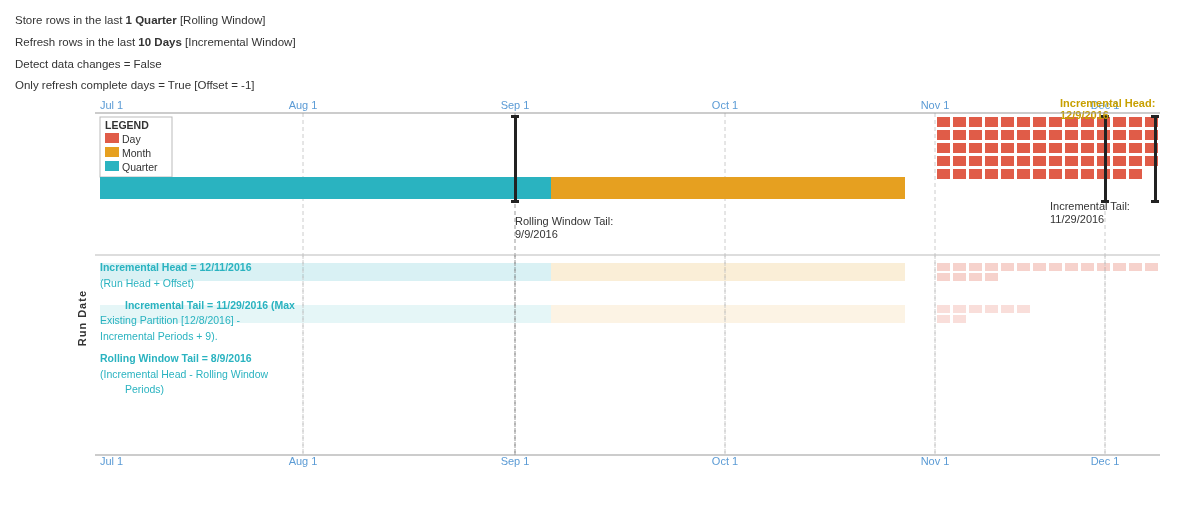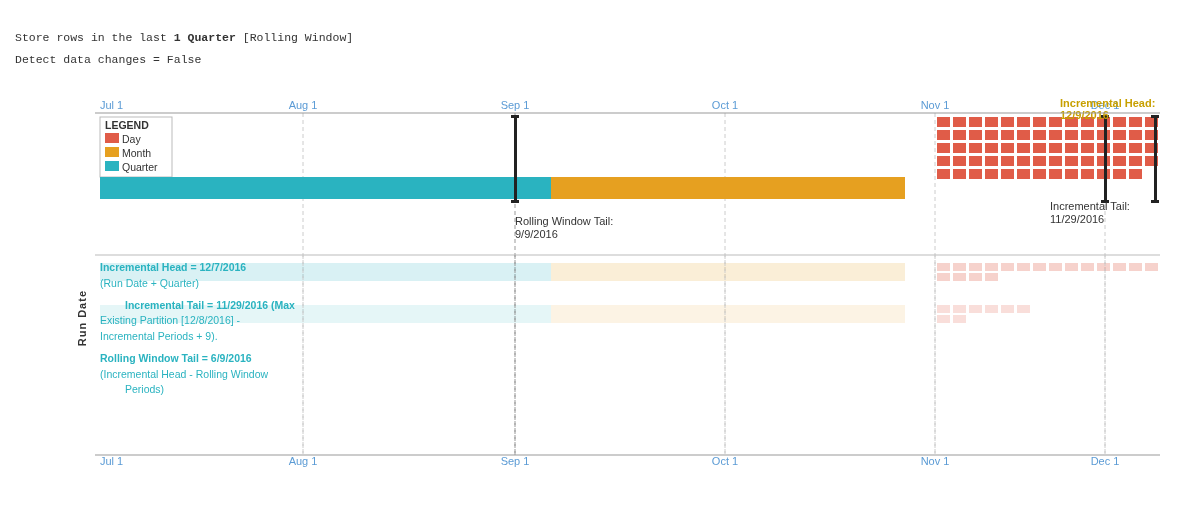--- a/index.html
+++ b/index.html
@@ -33,25 +33,29 @@
       font-weight: 300;
       color: #333;
       letter-spacing: 0.5px;
     }
   </style>
 </head>
 <body>
 
 <div class="container">
 
-  <div style="position:absolute; left:15px; top:29px; line-height:1.6;font-family:Liberation Mono, monospace;">
+  <div style="position:absolute; left:15px; top:12px; line-height:1.6;">
     <div class="info-text">
       Store rows in the last <strong>1 Quarter</strong> [Rolling Window]
     </div>
+    <div class="info-text">
+      Refresh rows in the last <strong>10 Days</strong> [Incremental Window]
+    </div>
     <div class="info-text">Detect data changes = False</div>
+    <div class="info-text">Only refresh complete days = True [Offset = -1]</div>
   </div>
 
 
   <svg style="position:absolute; left:95px; right:15px; top:95px; width:1065px; height:400px;" viewBox="0 0 1065 400">
 
     <text x="5" y="14" font-size="11" fill="#5b9bd5">Jul 1</text>
     <text x="208" y="14" font-size="11" fill="#5b9bd5" text-anchor="middle">Aug 1</text>
     <text x="420" y="14" font-size="11" fill="#5b9bd5" text-anchor="middle">Sep 1</text>
     <text x="630" y="14" font-size="11" fill="#5b9bd5" text-anchor="middle">Oct 1</text>
     <text x="840" y="14" font-size="11" fill="#5b9bd5" text-anchor="middle">Nov 1</text>
@@ -229,30 +233,30 @@
     <line x1="208" y1="160" x2="208" y2="360" stroke="#ccc" stroke-dasharray="4,3" stroke-width="1"></line>
     <line x1="420" y1="160" x2="420" y2="360" stroke="#999" stroke-dasharray="4,3" stroke-width="1"></line>
     <line x1="630" y1="160" x2="630" y2="360" stroke="#ccc" stroke-dasharray="4,3" stroke-width="1"></line>
     <line x1="840" y1="160" x2="840" y2="360" stroke="#ccc" stroke-dasharray="4,3" stroke-width="1"></line>
     <line x1="1010" y1="160" x2="1010" y2="360" stroke="#ccc" stroke-dasharray="4,3" stroke-width="1"></line>
 
   </svg>
 
   <div style="position:absolute; left:100px; top:260px; width:320px; font-size:10.5px; line-height:1.5; color:#333;">
     <div>
-      <span style="color:#2ab3c0; font-weight:600;">Incremental Head = 12/7/2016</span><br>
-      <span style="color:#2ab3c0;">(Run Date + Quarter)</span>
+      <span style="color:#2ab3c0; font-weight:600;">Incremental Head = 12/11/2016</span><br>
+      <span style="color:#2ab3c0;">(Run Head + Offset)</span>
     </div>
     <div style="margin-top:6px;">
       <span style="color:#2ab3c0; font-weight:600;padding-left:25px;">Incremental Tail = 11/29/2016 (Max</span><br>
       <span style="color:#2ab3c0;">Existing Partition [12/8/2016] -</span><br>
       <span style="color:#2ab3c0;">Incremental Periods + 9).</span>
     </div>
     <div style="margin-top:6px;">
-      <span style="color:#2ab3c0; font-weight:600;">Rolling Window Tail = 6/9/2016</span><br>
+      <span style="color:#2ab3c0; font-weight:600;">Rolling Window Tail = 8/9/2016</span><br>
       <span style="color:#2ab3c0;">(Incremental Head - Rolling Window</span><br>
       <span style="color:#2ab3c0;padding-left:25px;">Periods)</span>
     </div>
   </div>
 
   <div style="position:absolute; left:76px; top:290px; writing-mode:vertical-rl; transform:rotate(180deg); font-size:11px; color:#333; font-weight:600; letter-spacing:1px;">Run Date</div>
 
 </div>
 
 </body></html>

